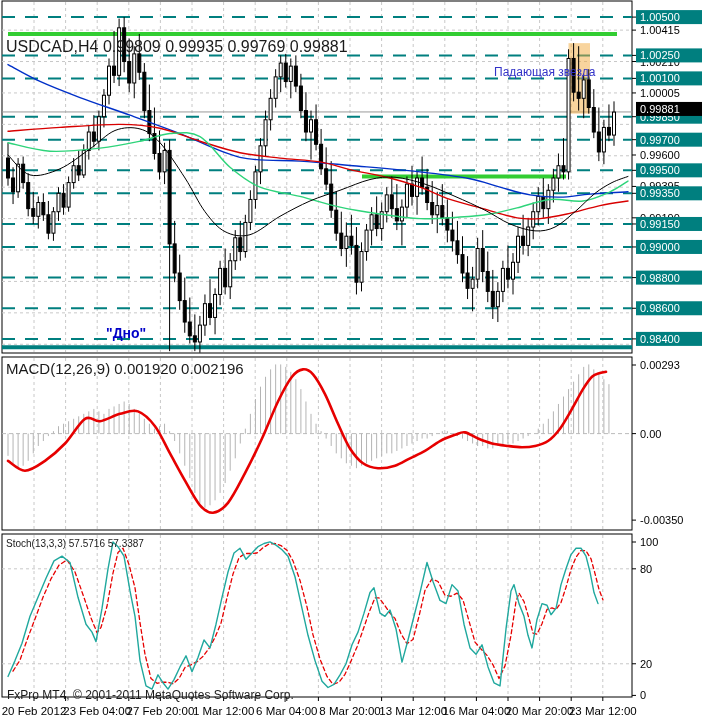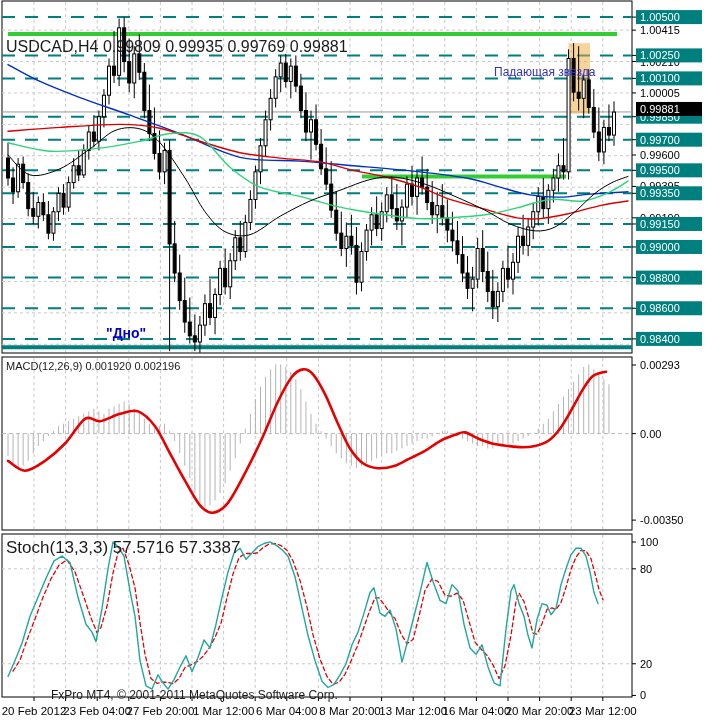--- a/index.html
+++ b/index.html
@@ -1,25 +1,25 @@
 <!DOCTYPE html>
 <html><head>
 <meta charset="utf-8">
 <style>
   html,body{margin:0;padding:0;background:#ffffff;}
   .screen{position:relative;width:712px;height:724px;background:#ffffff;overflow:hidden;
           font-family:"Liberation Sans",sans-serif;}
   svg{position:absolute;left:0;top:0;}
   .overlay{position:absolute;white-space:nowrap;}
   .title{left:6px;top:4px;font-size:16px;color:#1a1a1a;margin-top:34px;}
-  .macd-label{left:6px;top:360px;font-size:11px;color:#1a1a1a;}
-  .stoch-label{left:6px;top:538px;font-size:17px;color:#1a1a1a;}
+  .macd-label{left:6px;top:360px;font-size:15px;color:#1a1a1a;}
+  .stoch-label{left:6px;top:538px;font-size:10px;color:#1a1a1a;}
   .annotation-star{left:472px;top:65px;font-size:12px;color:#3232c8;margin-left:22px;}
   .annotation-bottom{left:106px;top:325px;font-size:14px;font-weight:bold;color:#0000c8;}
-  .footer{left:7px;top:688px;font-size:12px;color:#1a1a1a;margin-left:44px;}
+  .footer{left:7px;top:688px;font-size:12px;color:#1a1a1a;}
 </style>
 </head>
 <body>
 
 <div class="screen">
   <svg id="chart-svg" width="712" height="724">
       <g>
         <rect x="2" y="1" width="630" height="352" fill="#ffffff" stroke="#000000" stroke-width="1"></rect>
         <rect x="2" y="357" width="630" height="173" fill="#ffffff" stroke="#000000" stroke-width="1"></rect>
         <rect x="2" y="534" width="630" height="163" fill="#ffffff" stroke="#000000" stroke-width="1"></rect>

